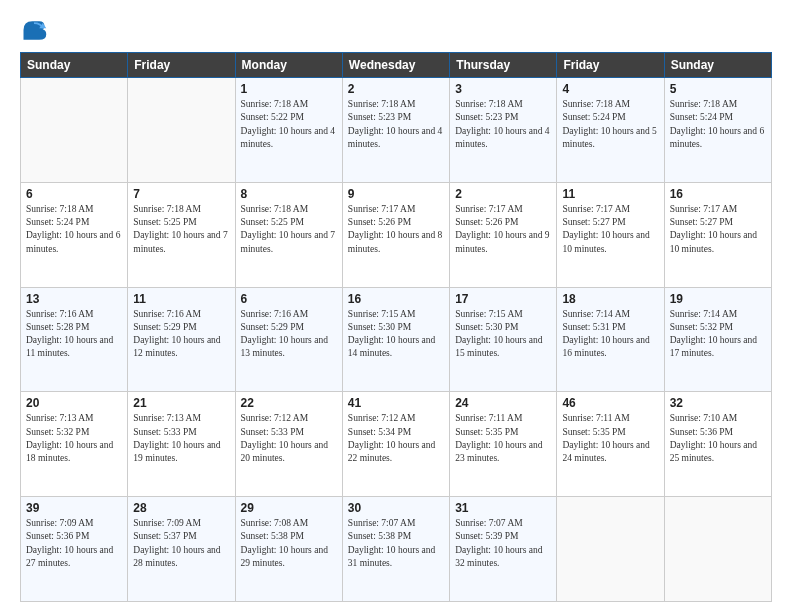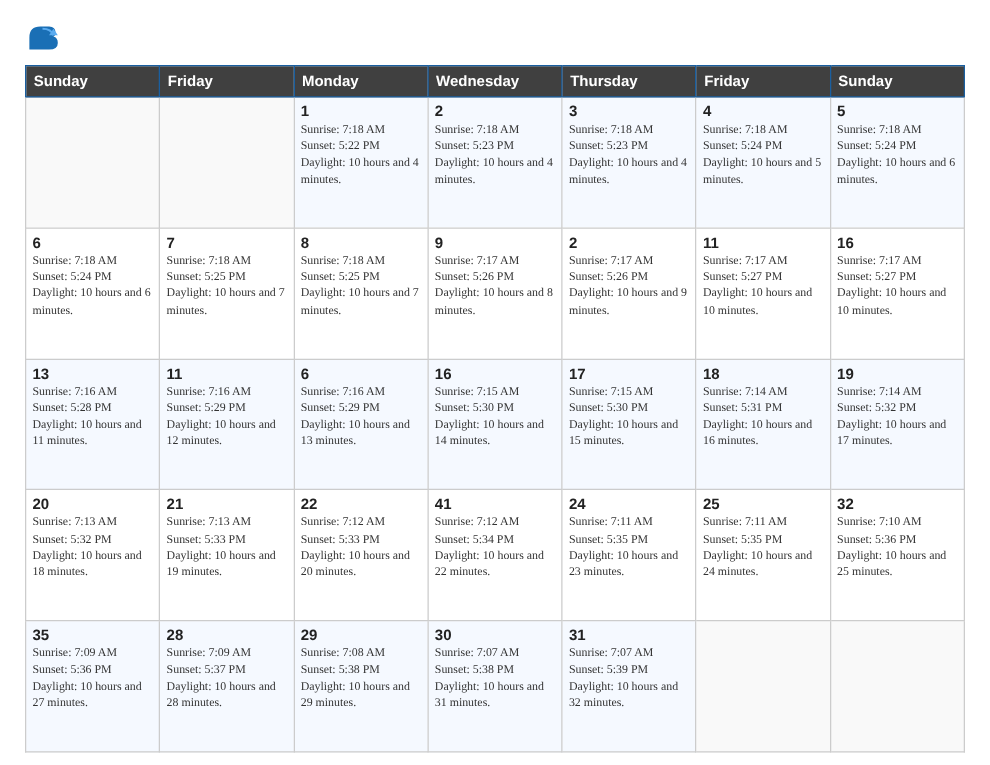--- a/index.html
+++ b/index.html
@@ -235,31 +235,31 @@
           </td>
           <td>
             <div class="day-number">41</div>
             <div class="day-info">Sunrise: 7:12 AM<br>Sunset: 5:34 PM<br>Daylight: 10 hours and 22 minutes.</div>
           </td>
           <td>
             <div class="day-number">24</div>
             <div class="day-info">Sunrise: 7:11 AM<br>Sunset: 5:35 PM<br>Daylight: 10 hours and 23 minutes.</div>
           </td>
           <td>
-            <div class="day-number">25</div>
+            <div class="day-number">46</div>
             <div class="day-info">Sunrise: 7:11 AM<br>Sunset: 5:35 PM<br>Daylight: 10 hours and 24 minutes.</div>
           </td>
           <td>
             <div class="day-number">32</div>
             <div class="day-info">Sunrise: 7:10 AM<br>Sunset: 5:36 PM<br>Daylight: 10 hours and 25 minutes.</div>
           </td>
         </tr>
         <tr>
           <td>
-            <div class="day-number">35</div>
+            <div class="day-number">39</div>
             <div class="day-info">Sunrise: 7:09 AM<br>Sunset: 5:36 PM<br>Daylight: 10 hours and 27 minutes.</div>
           </td>
           <td>
             <div class="day-number">28</div>
             <div class="day-info">Sunrise: 7:09 AM<br>Sunset: 5:37 PM<br>Daylight: 10 hours and 28 minutes.</div>
           </td>
           <td>
             <div class="day-number">29</div>
             <div class="day-info">Sunrise: 7:08 AM<br>Sunset: 5:38 PM<br>Daylight: 10 hours and 29 minutes.</div>
           </td>

